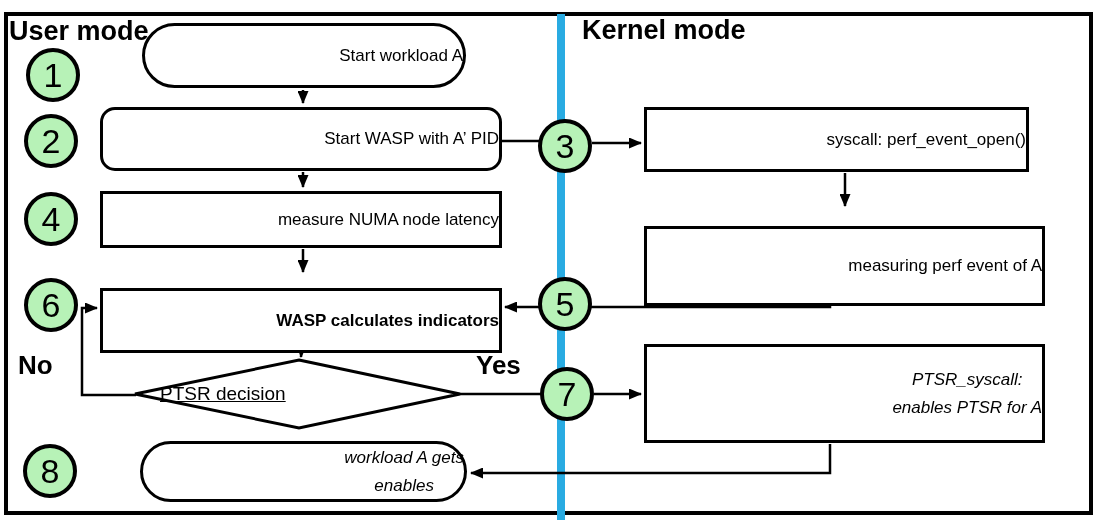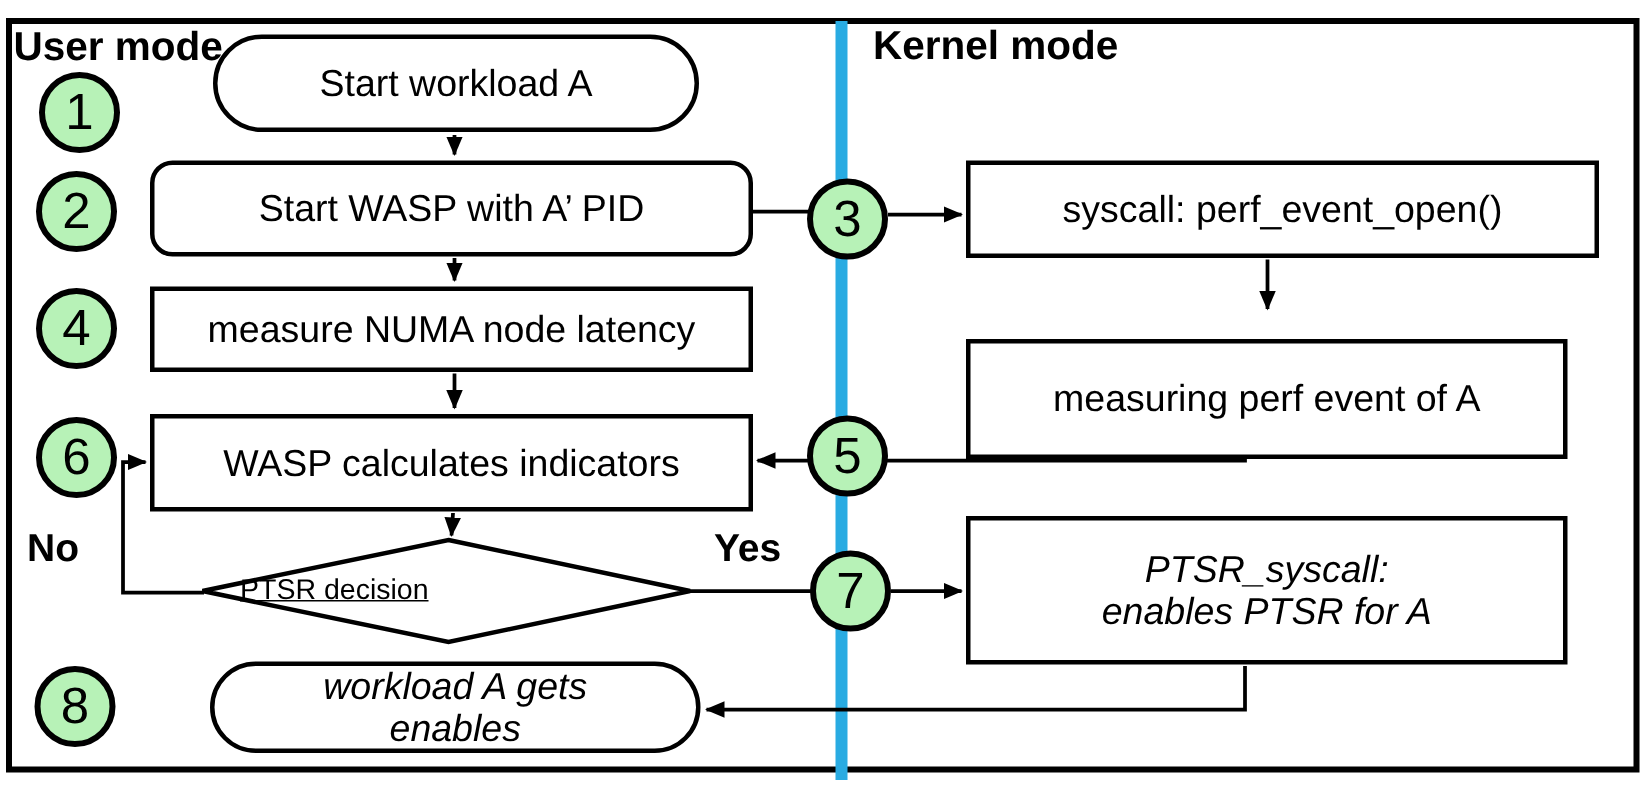--- a/index.html
+++ b/index.html
@@ -42,32 +42,32 @@
     position: absolute;
     font-size: 27px; font-weight: 600; letter-spacing: 0px;
     white-space: nowrap; line-height: 1;
   }
   .mode-label.user { left: 9px; top: 18px; }
   .mode-label.kernel { left: 582px; top: 17px; }
   .node {
     position: absolute;
     background: var(--node-fill);
     border: 3px solid var(--stroke);
-    display: flex; align-items: center; justify-content: center;
+    display: flex; align-items: center; justify-content: flex-end;
     text-align: center;
-    font-size: 25px; line-height: 28px;
+    font-size: 17px; line-height: 28px;
     white-space: nowrap;
   }
   .node .multiline { white-space: normal; font-style: italic; }
   .stadium-start { left: 142px; top: 23px; width: 324px; height: 65px; border-radius: 33px; }
   .box-start-wasp { left: 100px; top: 107px; width: 402px; height: 64px; border-radius: 15px; }
   .box-measure-numa { left: 100px; top: 191px; width: 402px; height: 57px; }
-  .box-wasp-calc { left: 100px; top: 276px; width: 402px; height: 65px; }
+  .box-wasp-calc { left: 100px; top: 288px; width: 402px; height: 65px; font-weight: bold; }
   .stadium-end { left: 140px; top: 441px; width: 327px; height: 61px; border-radius: 31px; }
-  .box-syscall { left: 644px; top: 107px; width: 422px; height: 65px; }
+  .box-syscall { left: 644px; top: 107px; width: 385px; height: 65px; }
   .box-measuring { left: 644px; top: 226px; width: 401px; height: 80px; }
   .box-ptsr { left: 644px; top: 344px; width: 401px; height: 99px; }
   .diamond-label {
     position: absolute;
     left: 160px; top: 378px; width: 280px; height: 32px;
     display: flex; align-items: center; justify-content: flex-start;
     font-size: 19px; white-space: nowrap;
     background: transparent; border: none; text-decoration: underline;
   }
   .step-circle {

